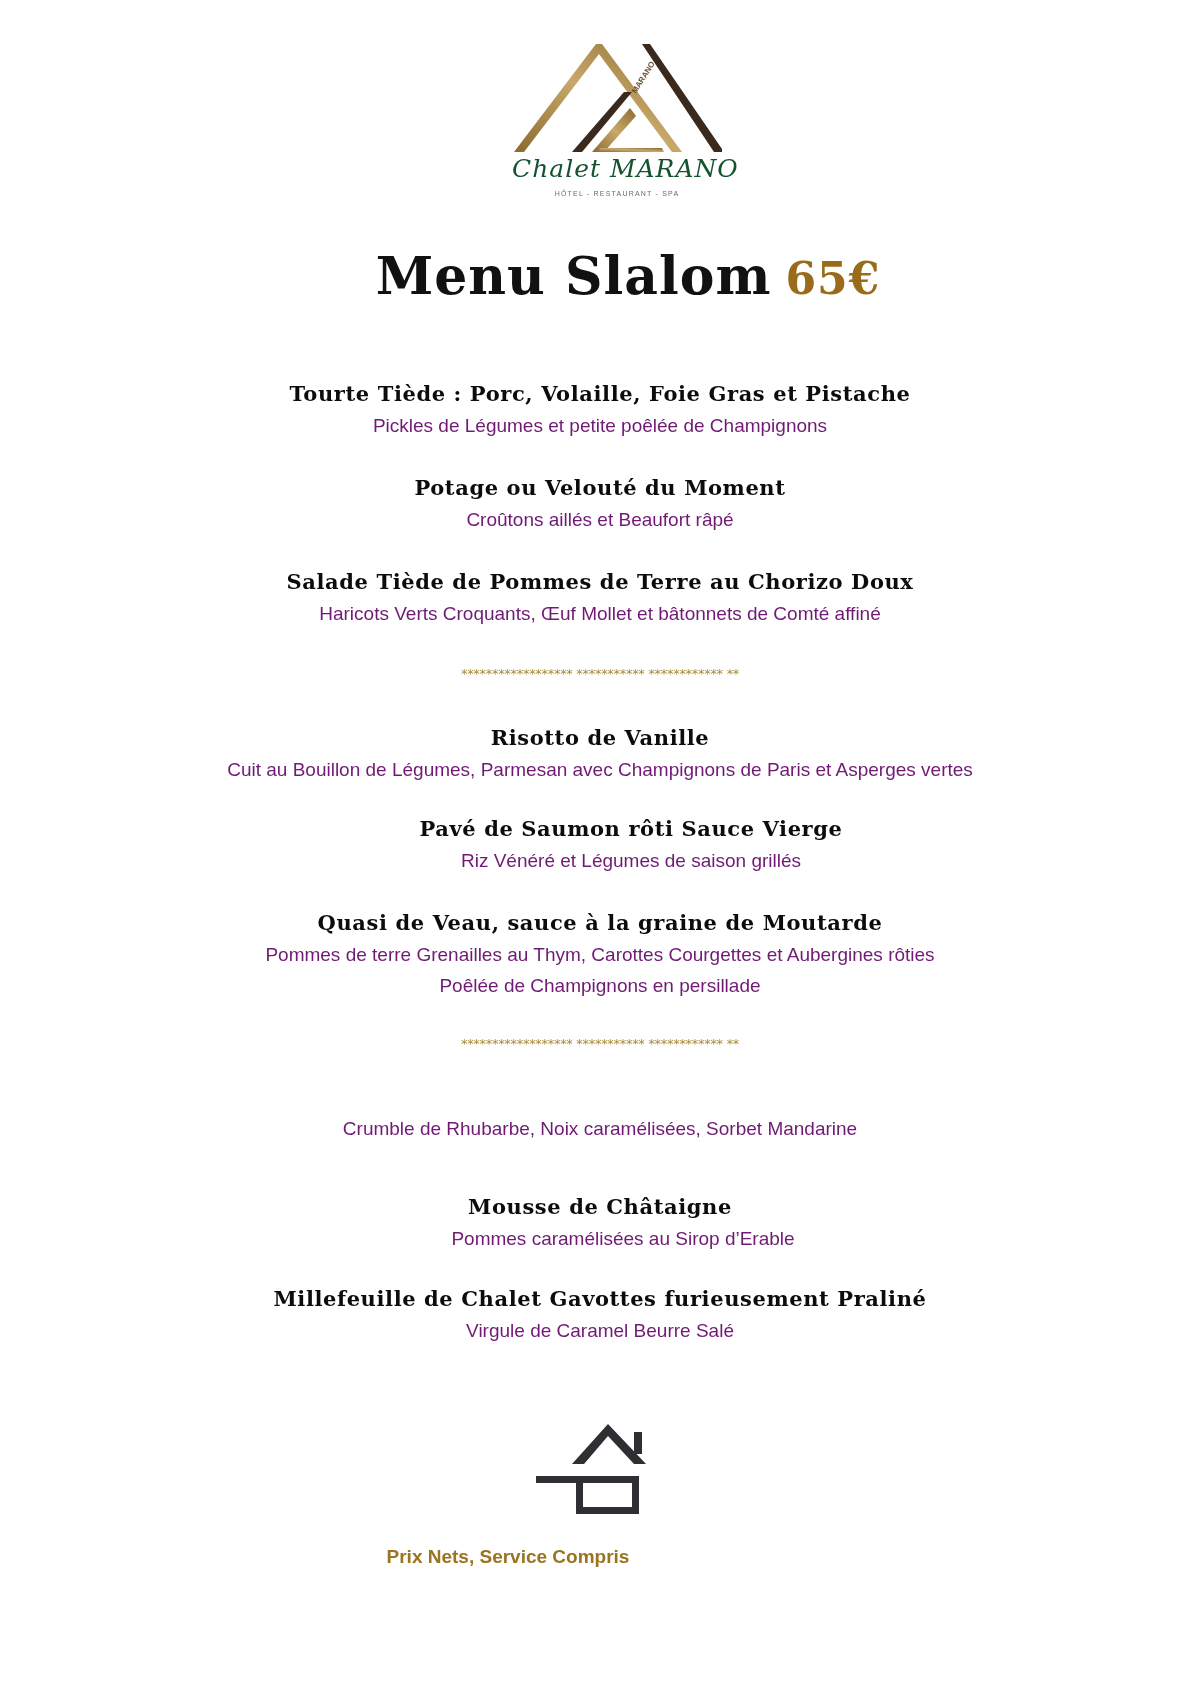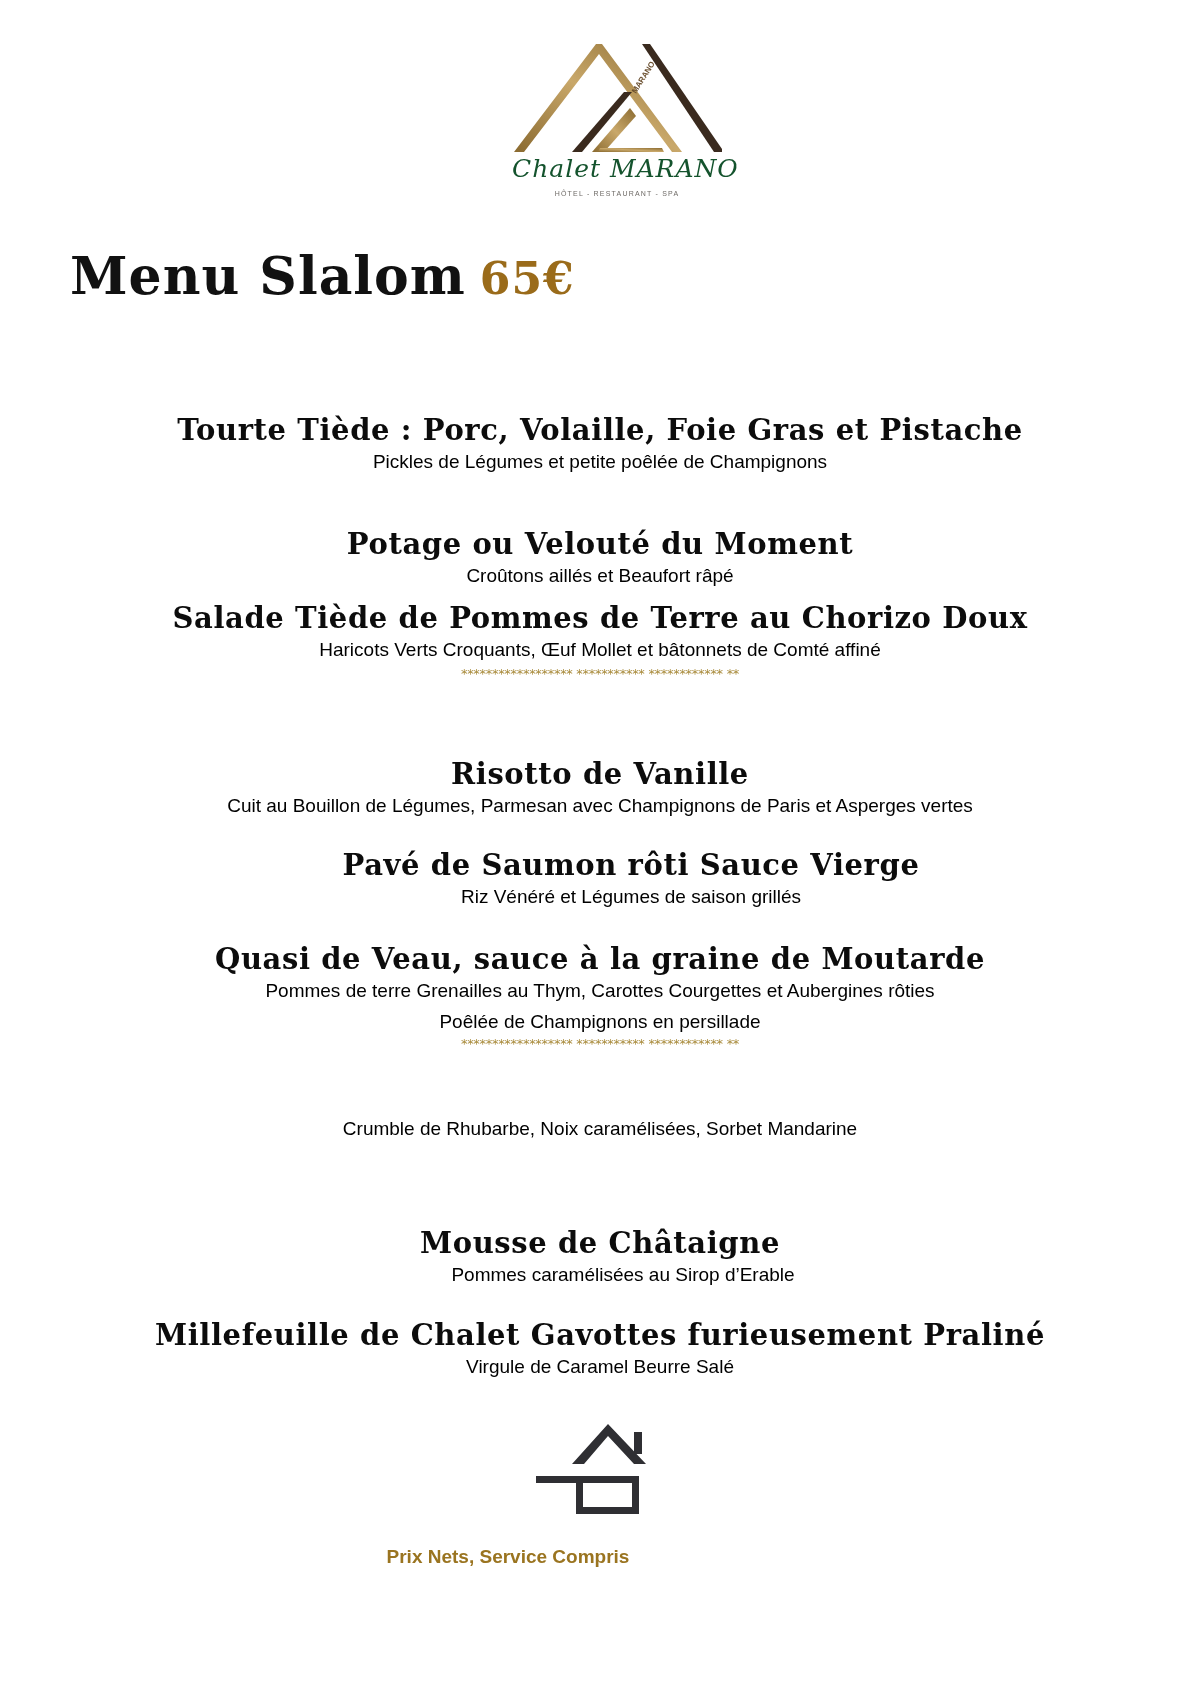--- a/index.html
+++ b/index.html
@@ -46,26 +46,27 @@
       font-size: 7px;
       letter-spacing: 1.2px;
       color: #6e6a66;
       white-space: nowrap;
     }
     .title {
       position: absolute;
       top: 244px;
       left: 0;
       width: 1200px;
+      text-align: center;
       font-family: "DejaVu Serif", serif;
       font-weight: bold;
       font-size: 52px;
       line-height: 64px;
       letter-spacing: 1px;
-      padding-left: 70px;
+      padding-left: 56px;
       box-sizing: border-box;
       white-space: nowrap;
     }
     .title .price {
       color: #9a6b1a;
       margin-left: 14px;
       font-size: 44px;
     }
     .menu {
       position: absolute;
@@ -76,32 +77,31 @@
     .course {
       position: absolute;
       left: 0;
       width: 1200px;
       text-align: center;
       padding-left: 0;
     }
     .dish-title {
       font-family: "DejaVu Serif", serif;
       font-weight: bold;
-      font-size: 29px;
+      font-size: 21px;
       line-height: 32px;
       letter-spacing: 0.6px;
       color: #0c0c0c;
       white-space: nowrap;
-      margin-top: 36px;
     }
     .dish-desc {
       font-family: "Liberation Sans", sans-serif;
       font-size: 19px;
       line-height: 31px;
-      color: #000000;
+      color: #701a75;
       white-space: nowrap;
     }
     .separator {
       position: absolute;
       left: 0;
       width: 1200px;
       text-align: center;
       color: #a88a3a;
       font-size: 13px;
       letter-spacing: -0.3px;
@@ -158,21 +158,21 @@
 <div class="title">
   <span>Menu Slalom</span><span class="price">65€</span>
 </div>
 
 <div class="menu">
 
   <div class="course" style="top:378px;">
     <div class="dish-title">Tourte Tiède : Porc, Volaille, Foie Gras et Pistache</div>
     <div class="dish-desc">Pickles de Légumes et petite poêlée de Champignons</div>
   </div>
-  <div class="course" style="top:492px;">
+  <div class="course" style="top:472px;">
     <div class="dish-title">Potage ou Velouté du Moment</div>
     <div class="dish-desc">Croûtons aillés et Beaufort râpé</div>
   </div>
   <div class="course" style="top:566px;">
     <div class="dish-title">Salade Tiède de Pommes de Terre au Chorizo Doux</div>
     <div class="dish-desc">Haricots Verts Croquants, Œuf Mollet et bâtonnets de Comté affiné</div>
   </div>
 
   <div class="separator" style="top:666px;">****************** *********** ************ **</div>
 

